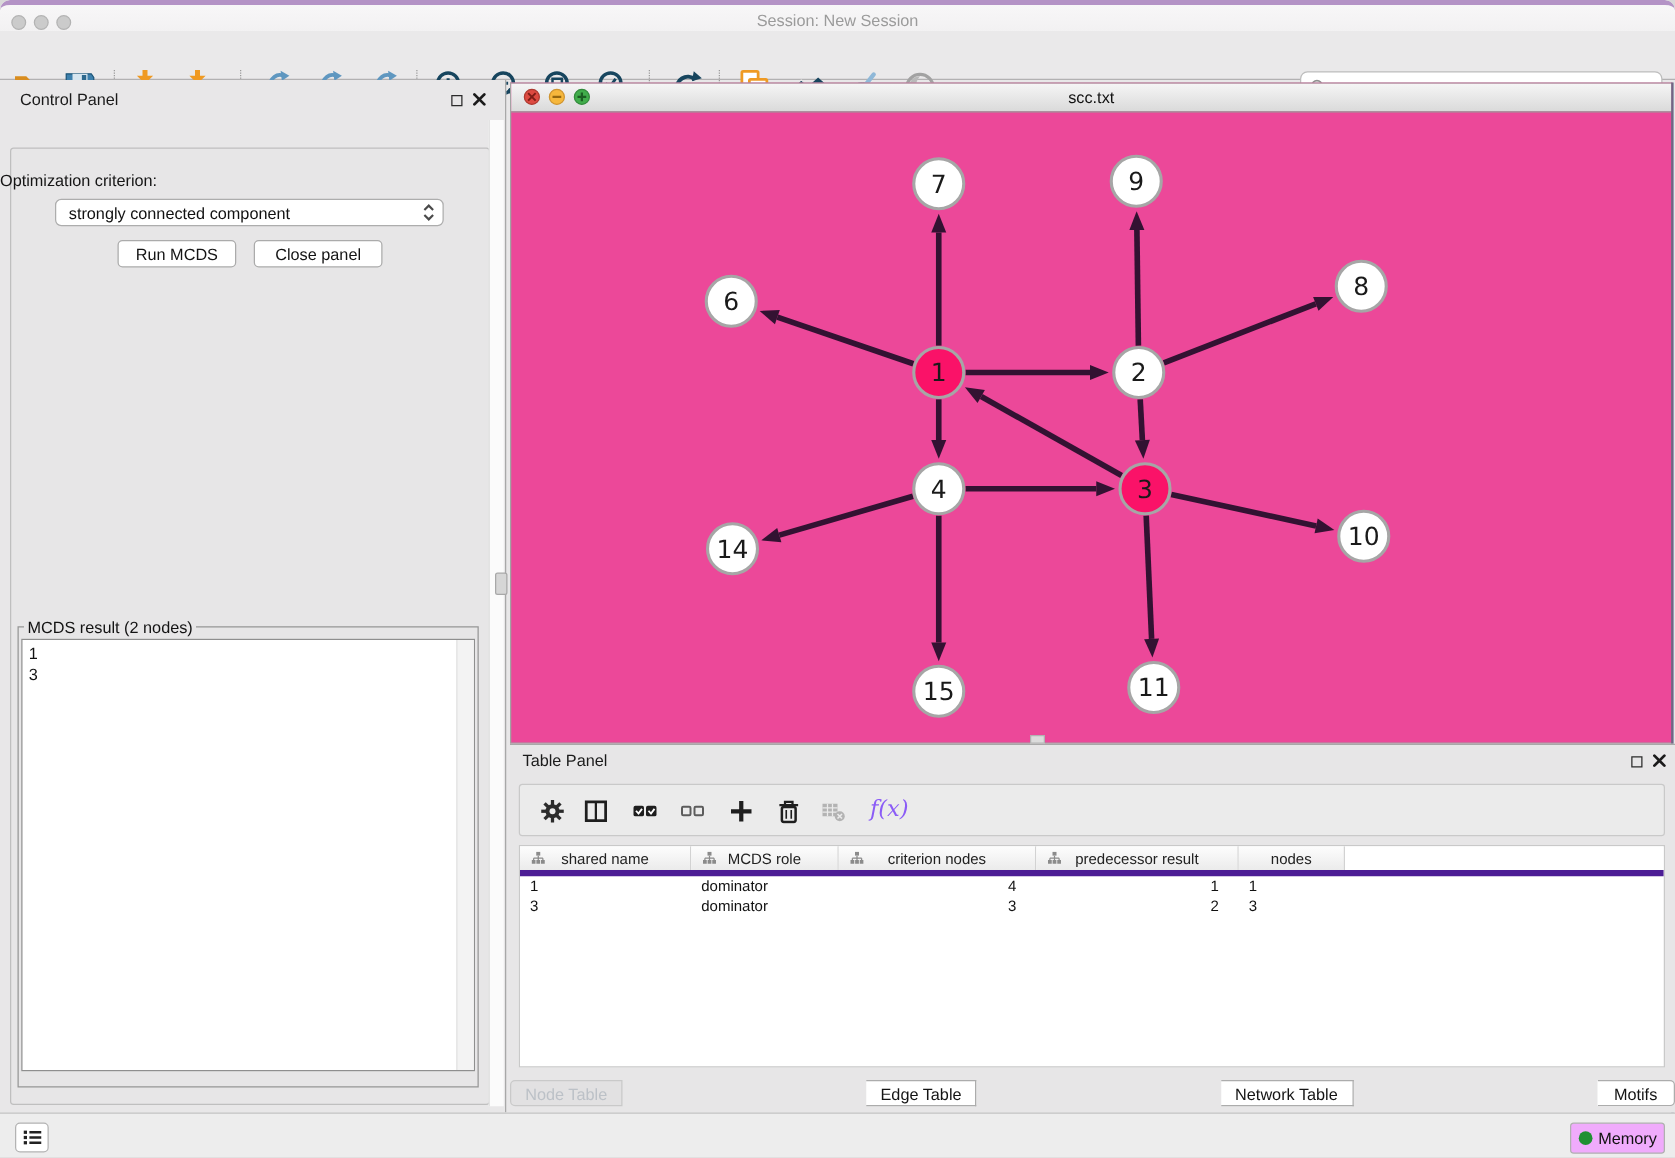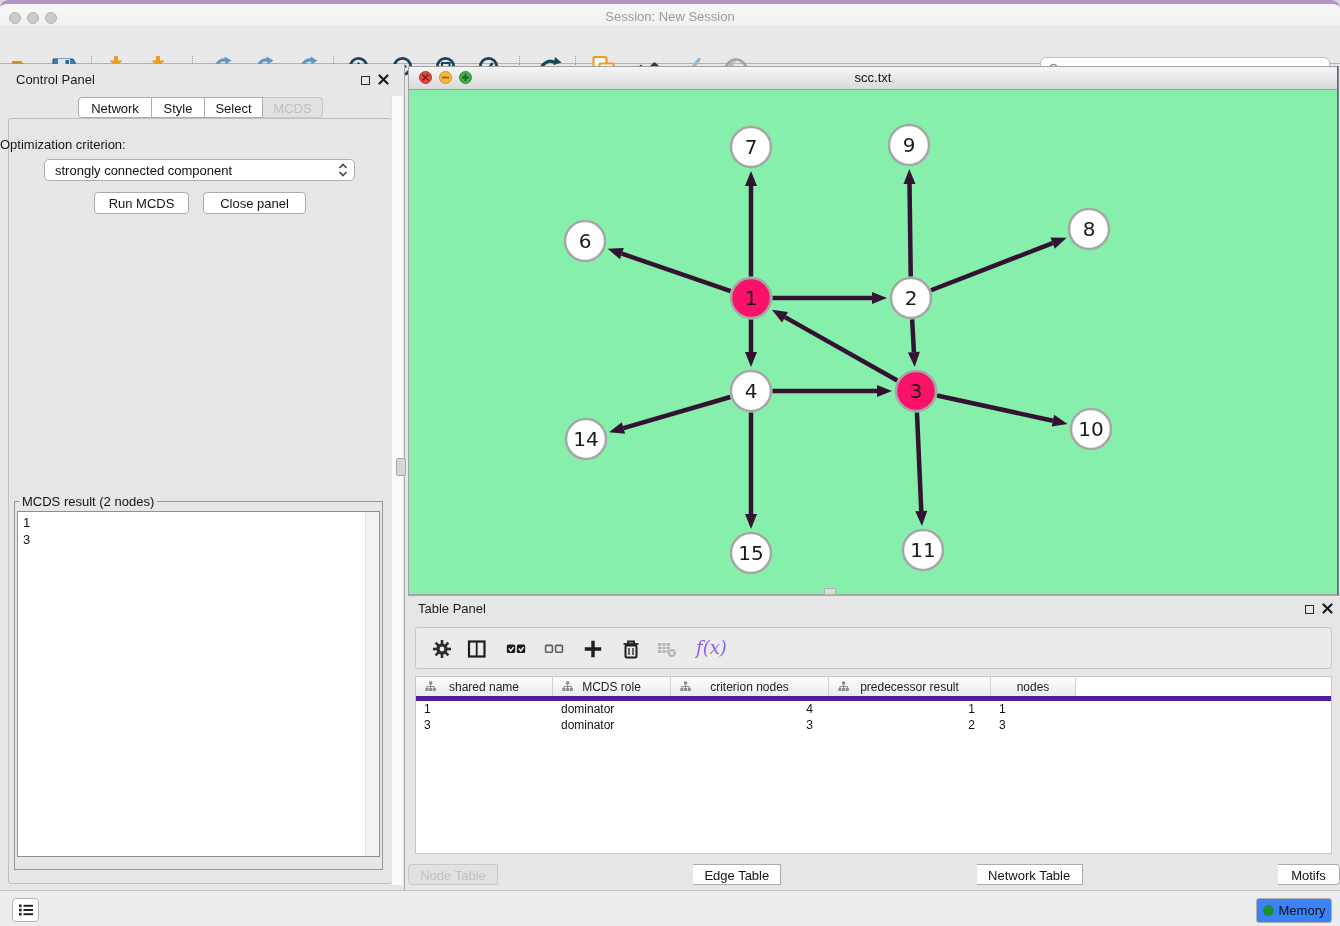--- a/index.html
+++ b/index.html
@@ -42,21 +42,21 @@
   .resultbox{position:absolute;left:14px;top:430px;width:369px;height:376px;border:1px solid #969696;margin:0;
              padding:2px;box-sizing:border-box;background:#e7e6e7;}
   .resultbox legend{font-size:13px;color:#131313;padding:0 3px;margin-left:2px;}
   .resultarea{position:relative;width:100%;height:346px;background:#fff;border:1px solid #8f8f8f;box-sizing:border-box;
               font-size:13px;line-height:17px;color:#111;padding:2px 5px;}
   .rscroll{position:absolute;right:0;top:0;bottom:0;width:13px;background:#f3f3f3;border-left:1px solid #e2e2e2;}
   .cpscroll{position:absolute;left:391px;top:32px;width:12px;height:789px;background:#fbfbfb;border-left:1px solid #e3e3e3;box-sizing:border-box;}
   .vdivider{position:absolute;left:404px;top:64px;width:1px;height:826px;background:#a8a8a8;}
   .vhandle{position:absolute;left:396px;top:458px;width:10px;height:18px;background:#d6d6d6;border:1px solid #a8a8a8;border-radius:2px;box-sizing:border-box;}
   
-  .netframe{position:absolute;left:408px;top:66px;width:930px;height:529px;border:1px solid #a3a3a3;box-sizing:border-box;background:#86efac;}
+  .netframe{position:absolute;left:408px;top:66px;width:930px;height:529px;border:1px solid #a3a3a3;box-sizing:border-box;background:#ec4899;}
   .nettitle{position:absolute;left:0;top:0;right:0;height:22px;background:linear-gradient(#f5f5f5,#dadada);
             border-bottom:1px solid #9a9a9a;}
   .nettitle .name{position:absolute;left:0;right:0;top:3px;text-align:center;font-size:13px;color:#111;}
   .wlight{position:absolute;top:4px;width:13px;height:13px;border-radius:50%;box-sizing:border-box;padding:0;border:none;}
   .netsvg{position:absolute;left:0;top:22px;width:928px;height:505px;}
   .nethandle{position:absolute;left:824px;top:588px;width:12px;height:7px;background:#dcdcdc;border:1px solid #b2b2b2;box-sizing:border-box;}
   .rightedge{position:absolute;left:1337px;top:66px;width:2px;height:854px;background:rgba(46,52,96,0.55);}
   
   .tpanel{position:absolute;left:408px;top:595px;width:932px;height:295px;background:#e7e6e7;border-top:1px solid #a8a8a8;box-sizing:border-box;}
   .ttoolbar{position:absolute;left:7px;top:31px;width:917px;height:42px;background:#ebebeb;border:1px solid #c9c9c9;border-radius:3px;box-sizing:border-box;}
@@ -68,21 +68,21 @@
   .th{position:relative;background:linear-gradient(#fdfdfd,#ebebeb);border-right:1px solid #d2d2d2;font-size:12px;color:#222;
       display:flex;align-items:center;justify-content:center;}
   .th svg{position:absolute;left:9px;top:4px;}
   .tr{display:grid;grid-template-columns:137px 118px 158px 162px 85px 1fr;height:16px;font-size:12px;color:#111;}
   .td{line-height:16px;padding-left:8px;box-sizing:border-box;}
   .td.num{text-align:right;padding-right:16px;padding-left:0;}
   .btabs{position:absolute;top:268px;left:0;width:100%;display:flex;justify-content:space-between;}
   
   .statusbar{position:absolute;left:0;top:890px;width:100%;height:36px;background:#ededed;border-top:1px solid #c2c2c2;box-sizing:border-box;}
   .listbtn{position:absolute;left:12px;top:7px;width:27px;height:24px;background:#fff;border:1px solid #b3b3b3;border-radius:4px;padding:0;}
-  .membtn{position:absolute;right:8px;top:7px;width:76px;height:25px;background:#3b82f6;border:1px solid #b0b0b0;border-radius:3px;
+  .membtn{position:absolute;right:8px;top:7px;width:76px;height:25px;background:#f0abfc;border:1px solid #b0b0b0;border-radius:3px;
           display:flex;align-items:center;justify-content:center;gap:5px;font-size:13px;color:#111;padding:0;}
   .memdot{width:11px;height:11px;border-radius:50%;background:#1f9032;display:inline-block;}
 </style>
 </head>
 <body>
 
 <div class="app">
 
   <div class="titlebar">
     <span class="tl" style="left:9px"></span>
@@ -254,26 +254,20 @@
   <div class="cpanel">
     <div class="paneltitle" style="left:16px;top:8px">Control Panel</div>
     <button class="panelbtn" style="left:358px;top:9px"><span class="float-ico"></span></button>
     <button class="panelbtn" style="left:376px;top:9px">
       <svg width="11" height="11" viewBox="0 0 11 11">
           <line x1="1.5" y1="1.5" x2="9.5" y2="9.5" stroke="#1b1b1b" stroke-width="2.2" stroke-linecap="round"></line>
           <line x1="9.5" y1="1.5" x2="1.5" y2="9.5" stroke="#1b1b1b" stroke-width="2.2" stroke-linecap="round"></line>
         </svg>
     </button>
 
-    <div class="tabbar" style="left:78px;top:33px">
-      <div class="tab first" style="width:74px">Network</div>
-      <div class="tab" style="width:53px">Style</div>
-      <div class="tab" style="width:58px">Select</div>
-      <div class="tab sel last" style="width:60px">MCDS</div>
-    </div>
 
     <div class="cbox"></div>
     <div class="optlabel">Optimization criterion:</div>
 
     <div class="combo">
       <span>strongly connected component</span>
       <svg width="10" height="14" viewBox="0 0 10 14">
           <path d="M1.5 5 L5 1.5 L8.5 5" fill="none" stroke="#4a4a4a" stroke-width="1.7"></path>
           <path d="M1.5 9 L5 12.5 L8.5 9" fill="none" stroke="#4a4a4a" stroke-width="1.7"></path>
         </svg>

